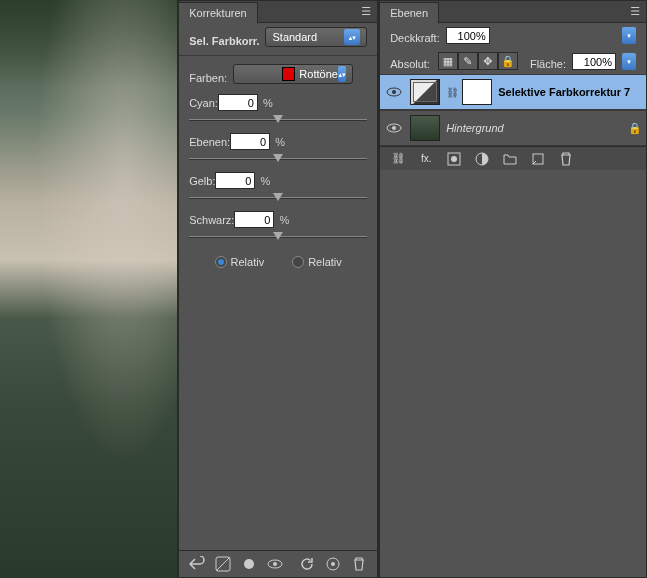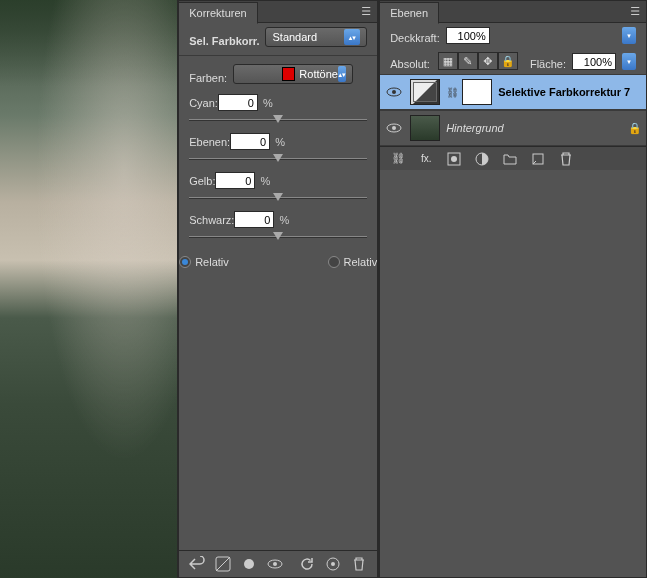--- a/index.html
+++ b/index.html
@@ -18,21 +18,21 @@
 .dropdown.small { flex: none; width: 120px; padding-left: 48px; }
 .dd-arrows { margin-left: auto; width: 16px; height: 16px; background: linear-gradient(#6aa7e8,#3a77c8); border-radius: 2px; display:flex; flex-direction:column; align-items:center; justify-content:center; font-size:7px; color:#fff; line-height:5px; }
 .color-swatch { width: 24px; height: 14px; background: #d00; border: 1px solid #000; margin-right: 4px; }
 .slider-block { padding: 2px 10px 0; color:#ddd; }
 .slider-head { display:flex; align-items:center; justify-content:flex-start; padding: 4px 0 0; }
 .numbox { width: 40px; height: 17px; background:#fff; color:#000; border:1px solid #2a2a2a; text-align:right; padding:1px 3px; }
 .pct { color:#ccc; width:12px; text-align:center; }
 .slider-track { height: 14px; position: relative; margin-top: 2px; }
 .slider-track::before { content:""; position:absolute; left:0; right:0; top:6px; height:1px; background:#888; box-shadow:0 1px 0 #333; }
 .slider-thumb { position:absolute; left:50%; top:2px; transform:translateX(-50%); width:0; height:0; border-left:5px solid transparent; border-right:5px solid transparent; border-top:8px solid #aaa; }
-.radio-row { display:flex; justify-content:space-between; gap:28px; padding: 12px 0; color:#ddd; }
+.radio-row { display:flex; justify-content:center; gap:28px; padding: 12px 0; color:#ddd; }
 .radio { width:12px; height:12px; border-radius:50%; border:1px solid #888; background:#444; display:inline-flex; align-items:center; justify-content:center; }
 .radio.checked::after { content:""; width:6px; height:6px; border-radius:50%; background:#3a87d8; }
 .icon-bar { display:flex; align-items:center; gap:6px; padding:4px 8px; border-top:1px solid #2a2a2a; background:#535353; }
 .icon-btn { width:20px; height:18px; display:flex; align-items:center; justify-content:center; color:#ddd; cursor:pointer; }
 .icon-btn svg { width:16px; height:16px; }
 .spacer { flex:1; }
 .divider { height:4px; background:#333; border-top:1px solid #222; border-bottom:1px solid #666; }
 .layers-body { background:#535353; padding-bottom:0; }
 .btn-group { display:flex; gap:0; margin-left:2px; }
 .tiny-btn { width:20px; height:18px; border:1px solid #2a2a2a; background:#5a5a5a; display:flex; align-items:center; justify-content:center; color:#ddd; }

